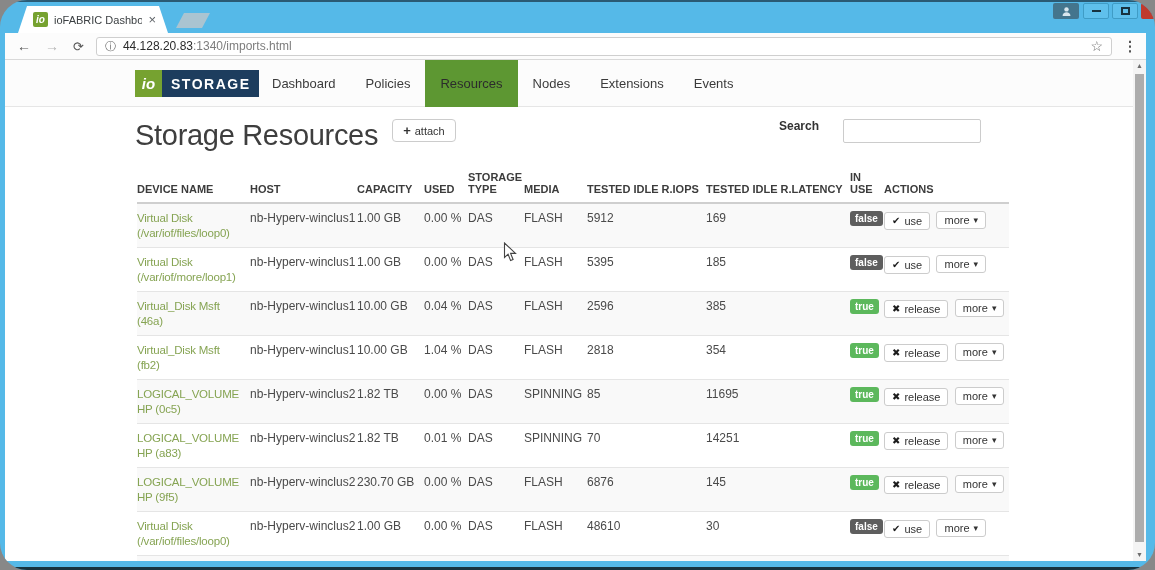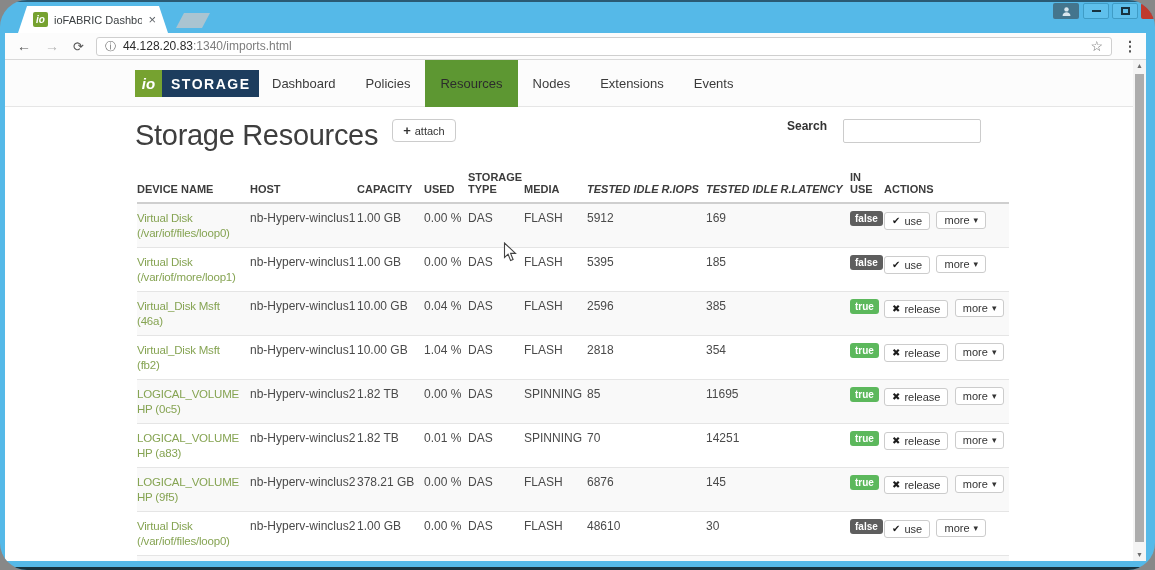--- a/index.html
+++ b/index.html
@@ -65,30 +65,30 @@
   .nav-item { line-height:47px; padding:0 15px; font-size:13px; color:#3b3b3b; cursor:pointer; white-space:nowrap; }
   .nav-item.active { background:var(--nav-active-bg,#5d9732); color:#2c2c2c; }
 
   .page-head { display:flex; align-items:flex-start; margin:12px 152px 6px 130px; height:42px; }
   .page-title { font-size:29px; font-weight:400; color:#3e3e3e; letter-spacing:-0.3px; white-space:nowrap; }
   .attach-btn { display:inline-flex; align-items:center; gap:4px; margin-left:14px;
     padding:4px 10px; background:#fff; border:1px solid #ccc; border-radius:4px;
     font-size:11px; color:#333; cursor:pointer; font-family:inherit; }
   .attach-plus { font-size:13px; font-weight:bold; line-height:1; }
   .head-spacer { flex:1; }
-  .search-label { font-size:12px; font-weight:bold; color:#333; margin-right:16px; }
+  .search-label { font-size:12px; font-weight:bold; color:#333; margin-right:24px; }
   .search-input { width:138px; height:24px; border:1px solid #ccc; border-radius:2px;
     font-size:12px; padding:0 6px; font-family:inherit; }
 
   
   table { border-collapse:collapse; table-layout:fixed; width:872px;
     margin:2px 124px 0 132px; font-size:12px; color:#4a4a4a; }
   thead th { text-align:left; vertical-align:bottom; font-size:11px; font-weight:bold;
     color:#3c3c3c; padding:4px 6px 7px 0; border-bottom:2px solid #cfcfcf; }
-  thead th:nth-child(7), thead th:nth-child(8) { white-space:nowrap;font-style:italic; }
+  thead th:nth-child(7), thead th:nth-child(8) { white-space:nowrap; }
   tbody td { padding:7px 6px 6px 0; border-bottom:1px solid #e5e5e5;
     vertical-align:top; line-height:15px; }
   tbody tr:nth-child(odd) { background:#f9f9f9; }
   .device-link { color:var(--link-green,#86a453); cursor:pointer; font-size:11.5px; letter-spacing:-0.2px; }
   .dline { display:block; white-space:nowrap; }
   td { white-space:nowrap; }
   .badge { display:inline-block; padding:2px 5px; border-radius:3px;
     font-size:10px; font-weight:bold; color:#fff; line-height:1.1; }
   .badge-true { background:var(--badge-true-bg,#5cb85c); }
   .badge-false { background:var(--badge-false-bg,#5e5e5e); }
@@ -378,21 +378,21 @@
     </td>
   </tr>
           <tr>
     <td>
       <div class="device-link">
         <span class="dline">LOGICAL_VOLUME</span>
         <span class="dline">HP (9f5)</span>
       </div>
     </td>
     <td>nb-Hyperv-winclus2</td>
-    <td>378.21 GB</td>
+    <td>230.70 GB</td>
     <td>0.00 %</td>
     <td>DAS</td>
     <td>FLASH</td>
     <td>6876</td>
     <td>145</td>
     <td>
       <span class="badge badge-true">true</span>
     </td>
     <td class="actions-cell">
       <button class="action-btn">

